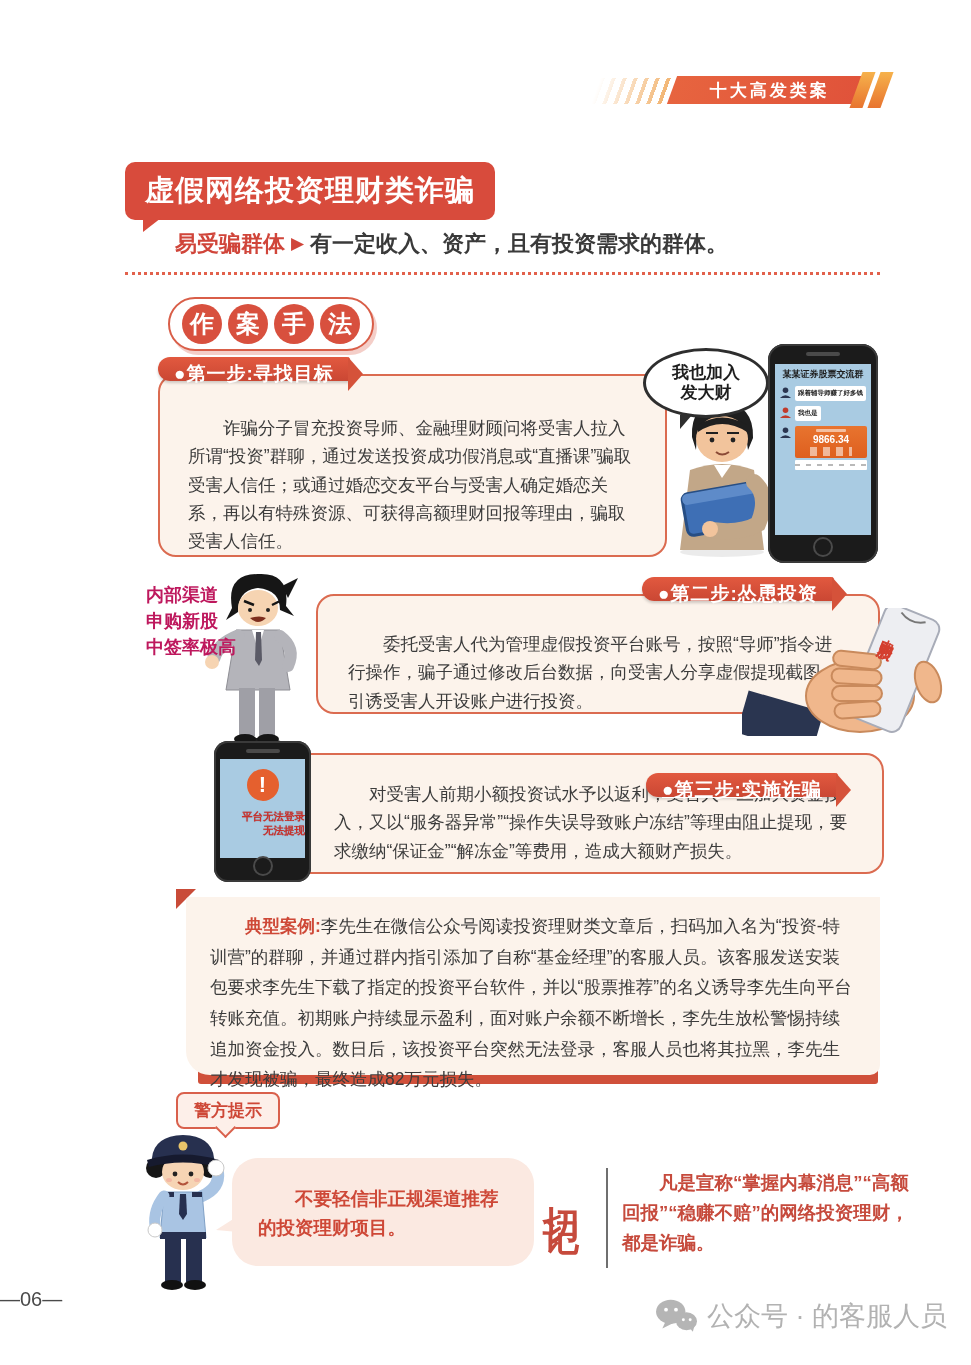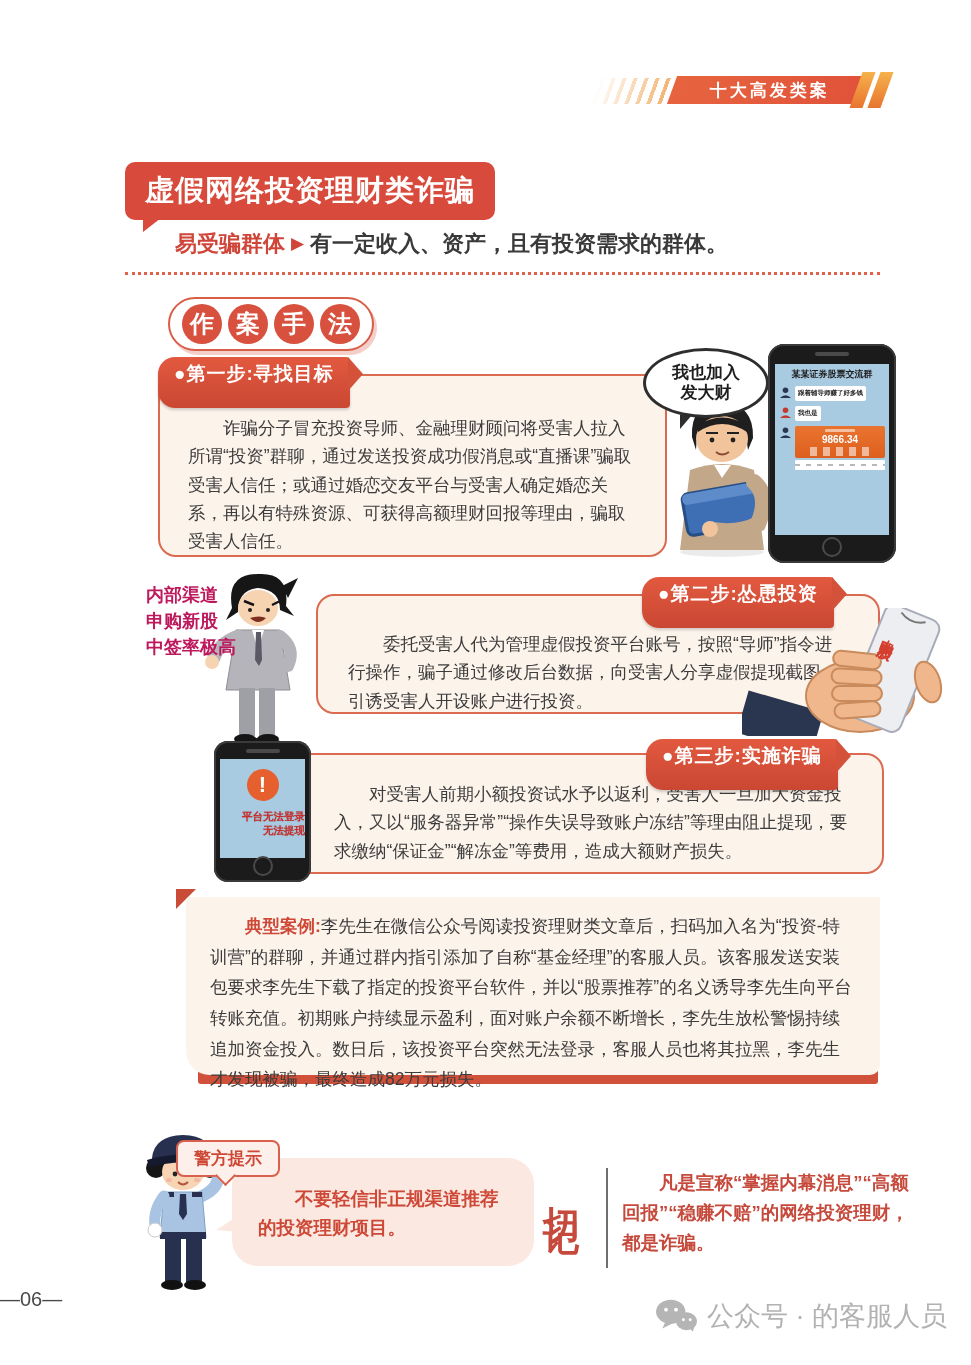--- a/index.html
+++ b/index.html
@@ -31,52 +31,52 @@
   .dotline{position:absolute;left:125px;top:272px;width:755px;border-top:3px dotted #E2614B;}
 
   
   .method-badge{position:absolute;left:168px;top:297px;display:flex;gap:6px;
     background:#fff;border:2px solid #D95E48;border-radius:30px;padding:5px 12px;
     box-shadow:3px 4px 0 rgba(217,94,72,.30), 0 0 0 3px #fff;}
   .method-badge .mchar{width:40px;height:40px;border-radius:50%;background:#D8503E;color:#fff;
     font-size:24px;font-weight:bold;display:flex;align-items:center;justify-content:center;}
 
   
-  .step-banner{position:absolute;height:51px;background:linear-gradient(180deg,#E2593F,#CA4733);
+  .step-banner{position:absolute;height:24px;background:linear-gradient(180deg,#E2593F,#CA4733);
     border-radius:17px 4px 4px 17px;color:#fff;font-weight:bold;font-size:19px;line-height:34px;
     padding:0 16px;letter-spacing:1px;z-index:4;box-shadow:0 2px 3px rgba(0,0,0,.18);}
   .step-banner::after{content:"";position:absolute;right:-13px;top:0;width:0;height:0;
     border-top:17px solid transparent;border-bottom:17px solid transparent;border-left:15px solid #D5523A;}
   .step-box{position:absolute;background:#FCF3EB;border:2px solid #DB6B50;border-radius:18px;z-index:1;}
   .step-box p{margin:8px;font-size:17.5px;line-height:1.62;color:#3C3C3C;text-indent:2em;}
   .box1{left:158px;top:374px;width:505px;height:179px;}
   .box1 p{padding:30px 18px 0 20px;}
   .box2{left:316px;top:594px;width:560px;height:116px;}
   .box2 p{padding:26px 22px 0 22px;}
   .box3{left:252px;top:753px;width:628px;height:117px;}
   .box3 p{padding:17px 20px 0 72px;}
   .banner1{left:158px;top:357px;}
   .banner2{left:642px;top:577px;}
-  .banner3{left:646px;top:739px;}
+  .banner3{left:646px;top:773px;text-decoration:underline;}
 
   
   .victim-bubble{position:absolute;left:643px;top:348px;width:120px;height:64px;background:#fff;
     border:3px solid #2E2E2E;border-radius:50%;z-index:5;display:flex;flex-direction:column;
     align-items:center;justify-content:center;font-weight:bold;font-size:17px;color:#1e1e1e;line-height:1.2;}
   .victim-bubble::after{content:"";position:absolute;left:34px;bottom:-14px;width:0;height:0;
     border-top:14px solid #2E2E2E;border-right:12px solid transparent;}
 
   
   .phone{position:absolute;background:#1B1B1B;border-radius:16px;box-shadow:inset 0 0 0 2px #3A3A3A;z-index:5;}
   .phone .p-notch{position:absolute;top:8px;left:50%;transform:translateX(-50%);width:34px;height:4px;
     border-radius:2px;background:#4a4a4a;}
   .phone .p-home{position:absolute;bottom:6px;left:50%;transform:translateX(-50%);width:16px;height:16px;
     border:2px solid #4a4a4a;border-radius:50%;}
   .p-screen{position:absolute;left:7px;right:7px;top:20px;bottom:28px;background:#A9CBE2;overflow:hidden;}
-  .phone1{left:768px;top:344px;width:128px;height:219px;}
+  .phone1{left:768px;top:344px;width:110px;height:219px;}
   .p-title{font-size:9px;font-weight:bold;color:#1E1E1E;text-align:center;padding-top:4px;letter-spacing:0;}
   .chat-row{display:flex;align-items:flex-start;gap:3px;padding:5px 4px 0 4px;}
   .avatar{width:13px;height:13px;flex:0 0 13px;}
   .chat-bubble{background:#fff;border-radius:2px;font-size:6.5px;color:#222;padding:3px 3px;font-weight:bold;}
   .price-card{background:linear-gradient(180deg,#E8742F,#DE5F1F);border-radius:2px;width:66px;padding:3px 15px 2px;}
   .pc-top{width:30px;height:3px;margin:0 auto 2px;background:rgba(255,255,255,.55);border-radius:1px;}
   .pc-num{color:#fff;font-size:10px;font-weight:bold;text-align:center;}
   .pc-rows{height:9px;margin-top:2px;
     background:repeating-linear-gradient(90deg,rgba(255,255,255,.55) 0 7px,transparent 7px 13px);}
   .pc-strip{margin:2px 4px 0 20px;height:10px;background:#fff;border-radius:1px;
@@ -104,21 +104,21 @@
     border-top:20px solid #C94B38;border-right:20px solid transparent;z-index:0;}
   .case-box{position:absolute;left:186px;top:897px;width:694px;height:178px;background:#FCF3EB;
     border-radius:4px 0 10px 24px;z-index:1;}
   .case-box p{margin:0;padding:14px 24px 0 24px;font-size:17.5px;line-height:1.75;color:#3C3C3C;text-indent:2em;}
   .case-box .case-label{color:#CE4837;font-weight:bold;}
   .case-bar{position:absolute;left:198px;top:1068px;width:680px;height:16px;background:#D0503A;
     border-radius:3px;z-index:0;}
 
   
   .tip-badge{position:absolute;left:176px;top:1092px;background:#FDEFE9;border:2px solid #D9604C;
-    border-radius:8px;padding:5px 16px;color:#CE4837;font-weight:bold;font-size:17px;z-index:3;margin-top:48px;}
+    border-radius:8px;padding:5px 16px;color:#CE4837;font-weight:bold;font-size:17px;z-index:3;}
   .tip-badge::after{content:"";position:absolute;left:40px;bottom:-8px;width:13px;height:13px;
     background:#FDEFE9;border-right:2px solid #D9604C;border-bottom:2px solid #D9604C;transform:rotate(45deg);}
   .police{left:128px;top:1124px;width:110px;height:170px;z-index:2;}
   .police-bubble{position:absolute;left:232px;top:1158px;width:302px;height:108px;background:#FBE9E1;
     border-radius:26px;z-index:1;}
   .police-bubble::before{content:"";position:absolute;left:-16px;top:58px;width:0;height:0;
     border-top:14px solid transparent;border-bottom:2px solid transparent;border-right:22px solid #FBE9E1;}
   .police-bubble p{margin:0;padding:27px 24px 0 26px;color:#CE4837;font-weight:bold;font-size:18.5px;
     line-height:1.55;text-indent:2em;}
   .motto{position:absolute;left:536px;top:1176px;writing-mode:vertical-rl;text-orientation:upright;

